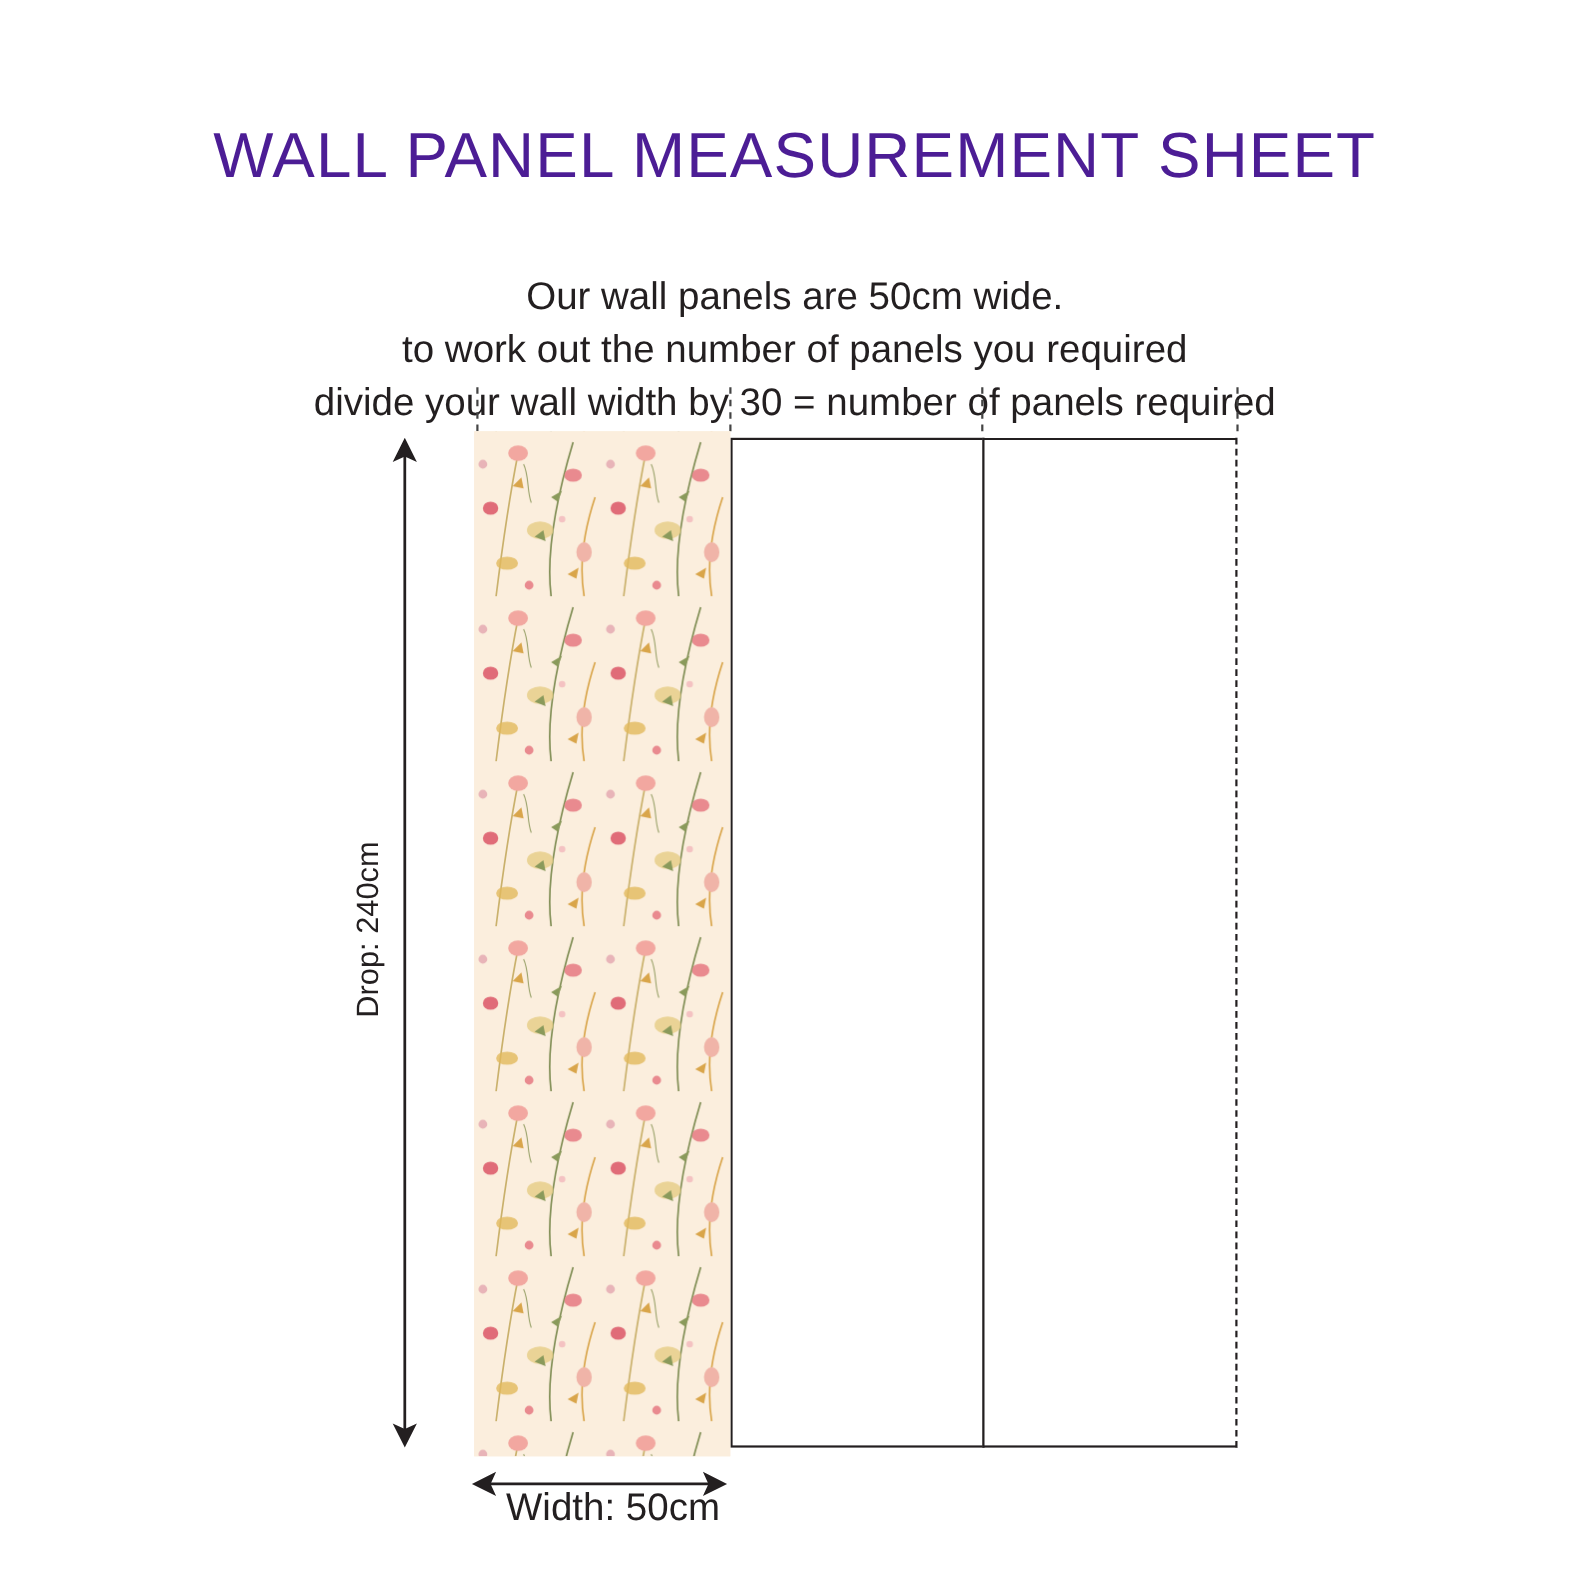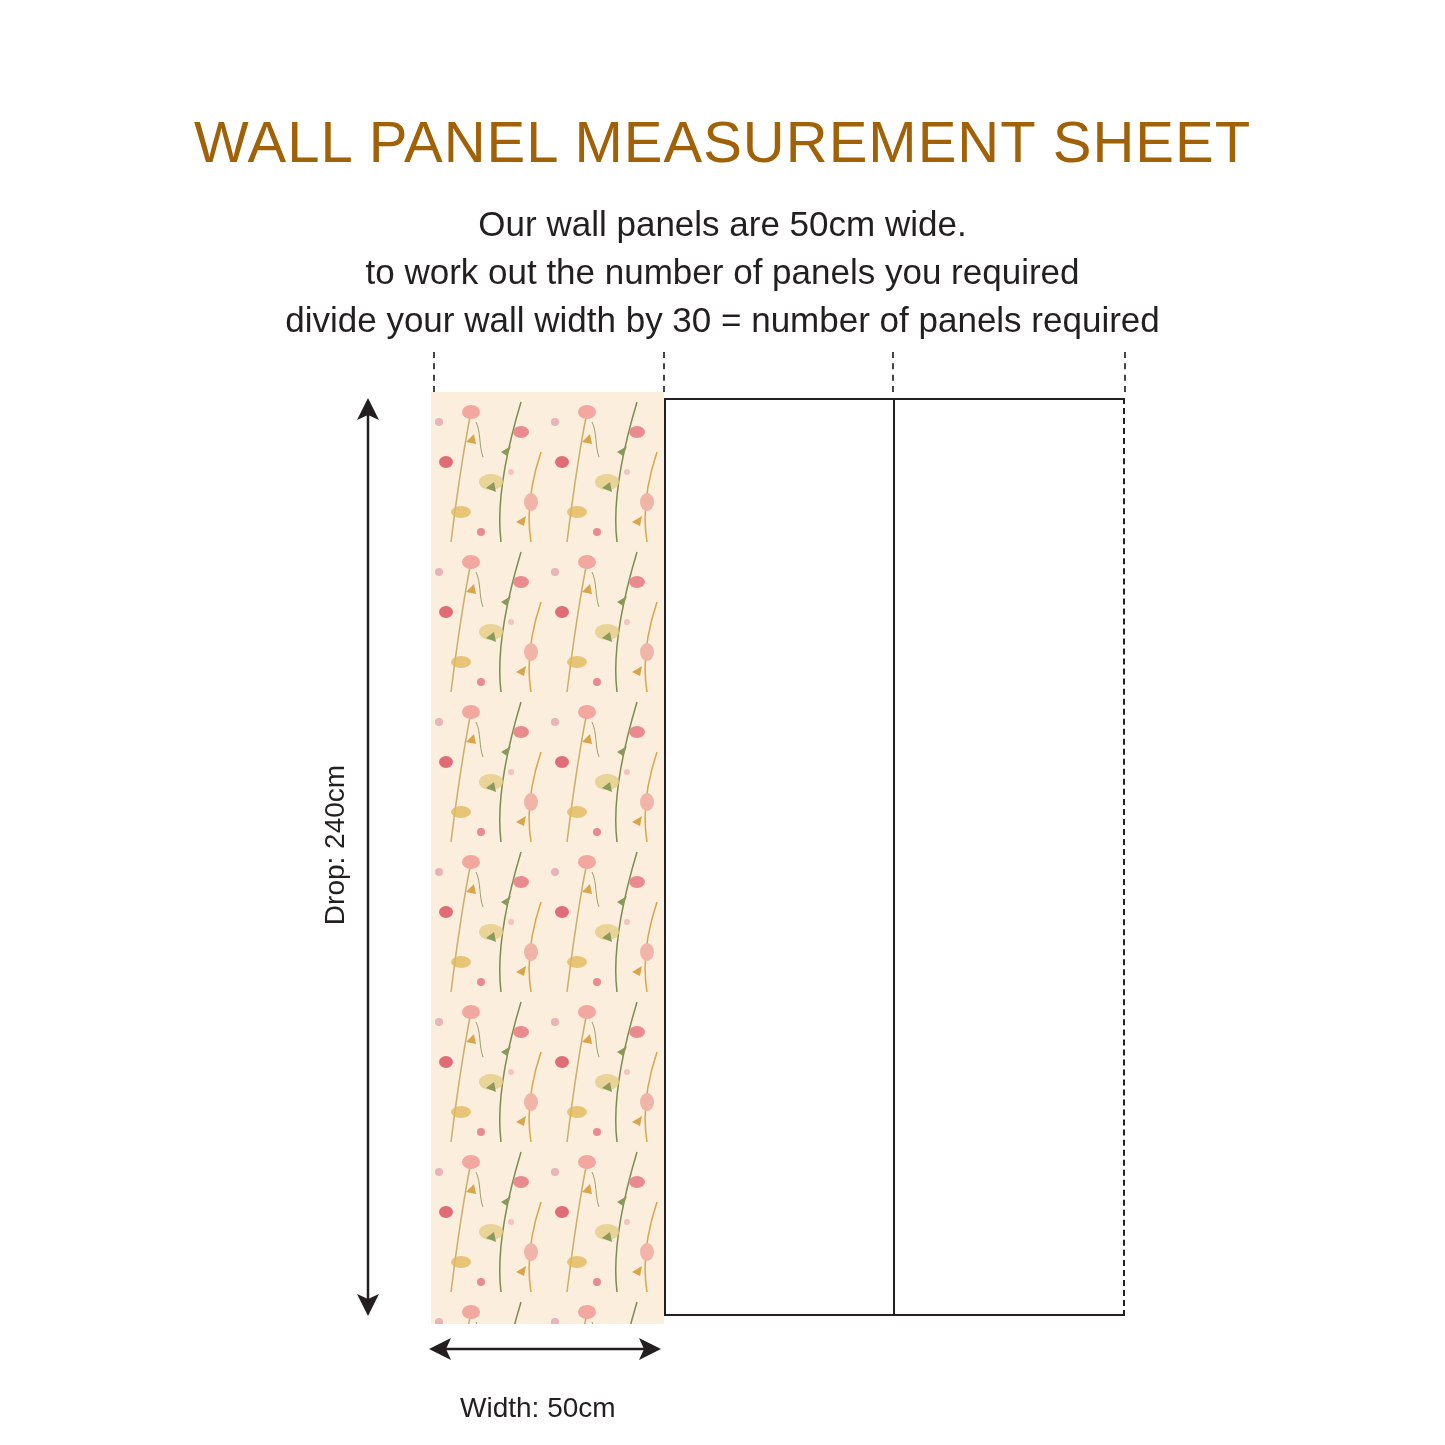--- a/index.html
+++ b/index.html
@@ -1,26 +1,26 @@
 <!DOCTYPE html>
 <html><head>
 <meta charset="utf-8">
 <style>
   html, body { margin:0; padding:0; background:#ffffff; }
   body { width:1445px; height:1445px; position:relative; overflow:hidden;
          font-family:"Liberation Sans", "DejaVu Sans", sans-serif; color:#231f20; }
   .title { position:absolute; left:0; width:1445px; top:108px; text-align:center;
-           font-size:58px; letter-spacing:1px; font-weight:400; color:#a16207; }
-  .sub { position:absolute; left:0; width:1445px; text-align:center; font-size:35px; color:#231f20; }
+           font-size:58px; letter-spacing:1px; font-weight:400; color:#4c1d95; }
+  .sub { position:absolute; left:0; width:1445px; text-align:center; font-size:35px; color:#231f20;margin-top:46px; }
   .dash { position:absolute; width:0; border-left:2px dashed #444; top:352px; height:40px; }
   .panel { position:absolute; top:398px; height:918px; border:2px solid #231f20; background:#fff; box-sizing:border-box; }
   .floral { position:absolute; left:431px; top:392px; width:233px; height:932px; overflow:hidden; background:#fbeedd; }
   .vert-label { position:absolute; left:335px; top:845px; transform:translate(-50%,-50%) rotate(-90deg);
                 font-size:28px; white-space:nowrap; color:#231f20; }
-  .width-label { position:absolute; left:460px; top:1392px; font-size:28px; color:#231f20; }
+  .width-label { position:absolute; left:460px; top:1351px; font-size:35px; color:#231f20; }
 </style>
 </head>
 <body>
 
 <div class="title">WALL PANEL MEASUREMENT SHEET</div>
 <div class="sub" style="top:204px">Our wall panels are 50cm wide.</div>
 <div class="sub" style="top:252px">to work out the number of panels you required</div>
 <div class="sub" style="top:300px">divide your wall width by 30 = number of panels required</div>
 
 <div class="dash" style="left:433px"></div>

